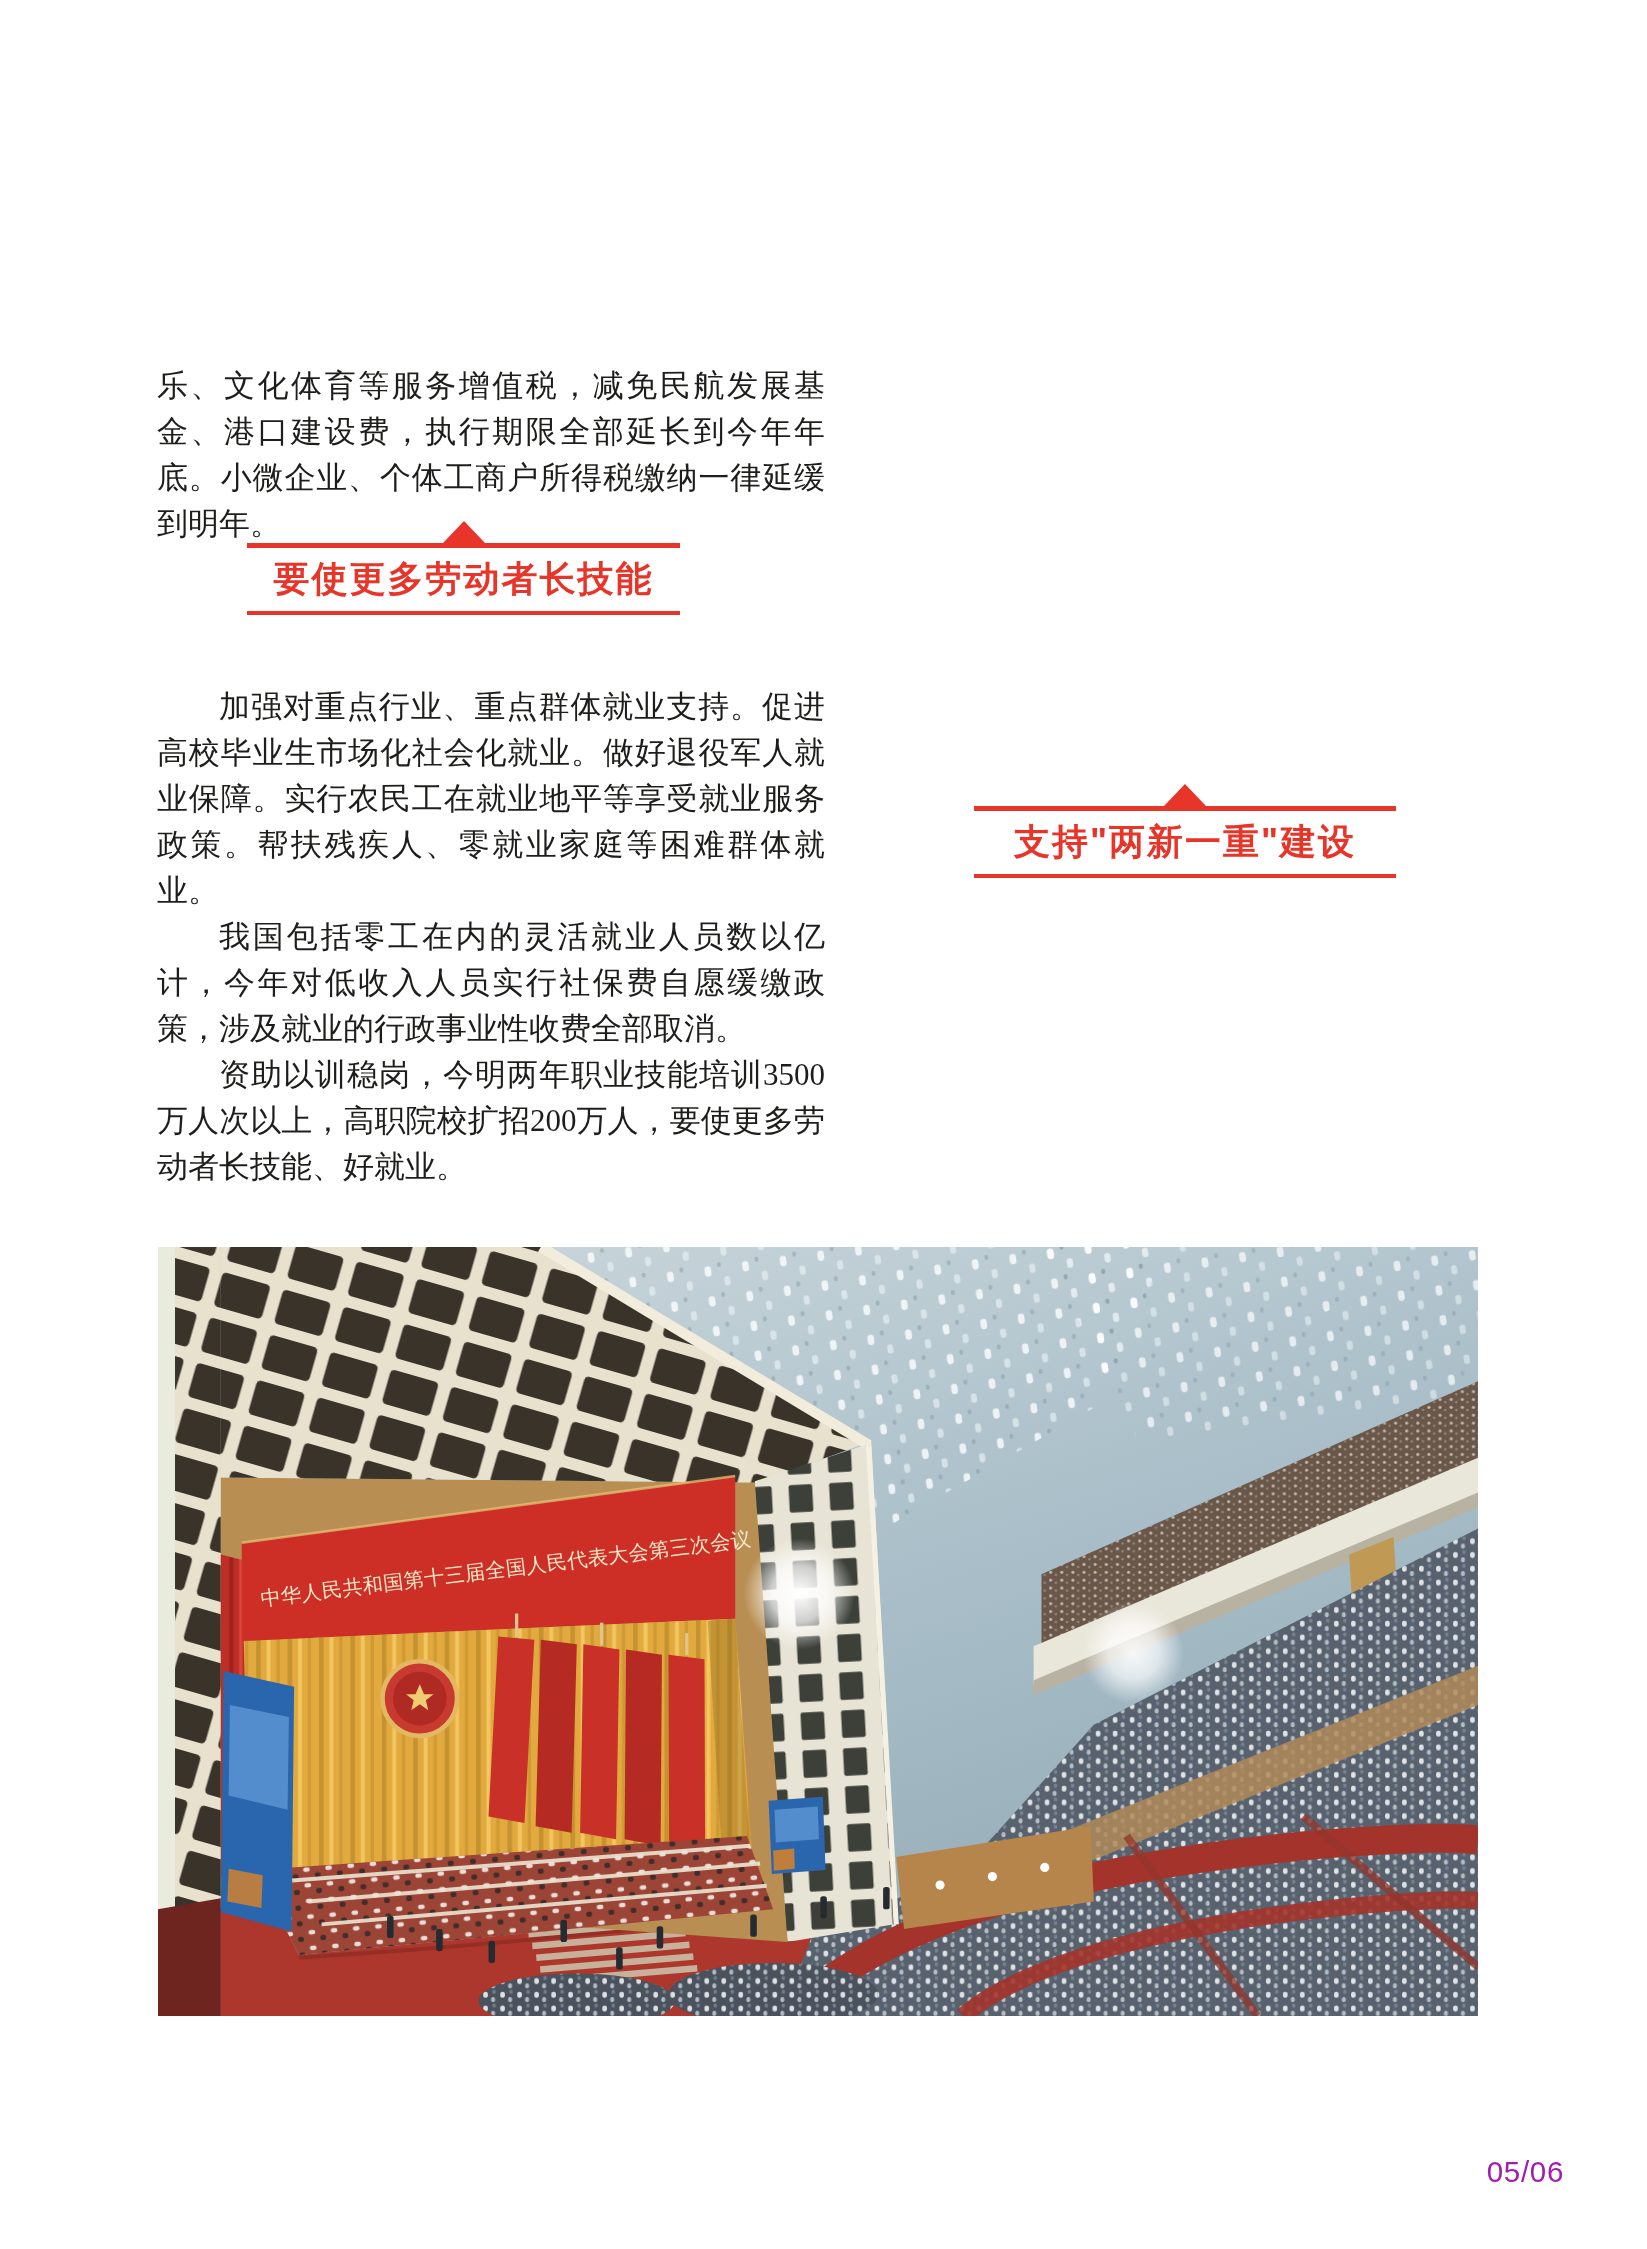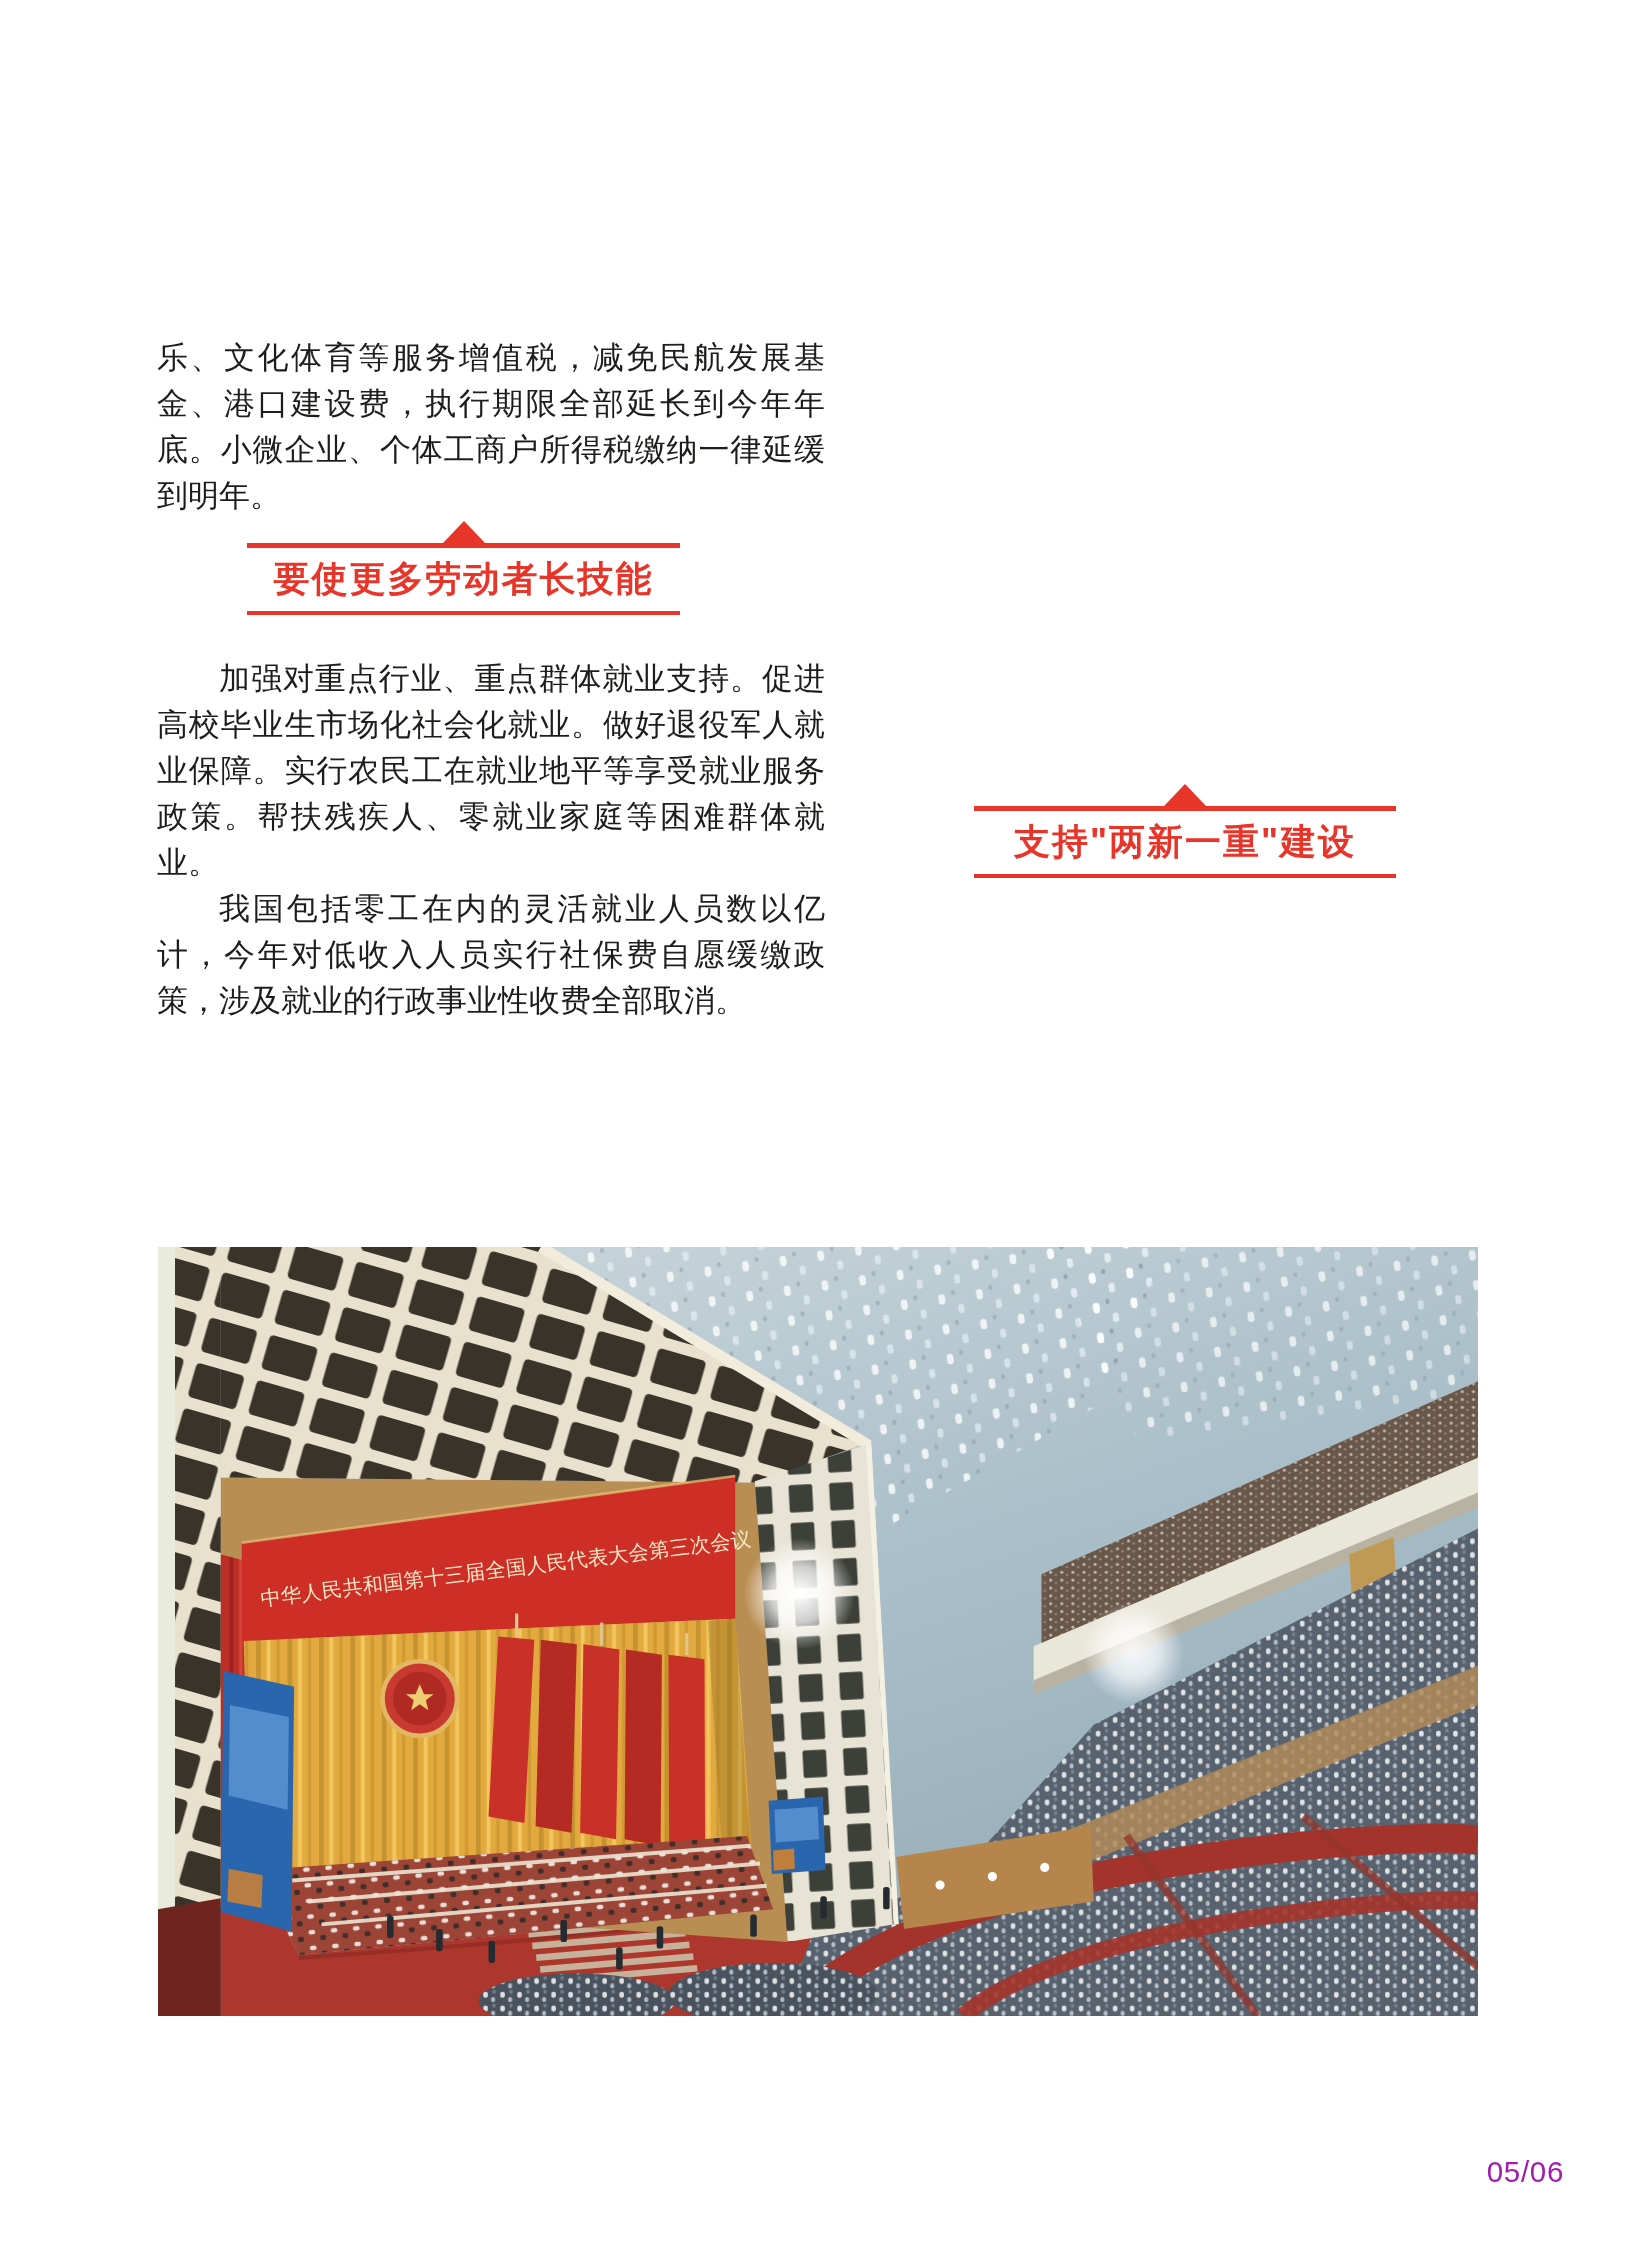--- a/index.html
+++ b/index.html
@@ -1,21 +1,21 @@
 <!DOCTYPE html>
 <html style="font-size:10.5px"><head>
 <meta charset="utf-8">
 <style>
   :root{ --red:#e8352a; --ink:#1d1d1b; }
   html,body{ margin:0; padding:0; background:#ffffff; }
   .page{ position:relative; width:1647px; height:2250px; background:#ffffff; overflow:hidden;
          font-family:"Liberation Serif","DejaVu Serif",serif; color:var(--ink); }
   .body-text{ margin:0; font-size:31px; line-height:46px; text-align:justify; }
   .indent{ text-indent:2em; }
-  .block{ position:absolute; }
+  .block{ position:absolute;margin-top:28px; }
   
   .sec-header{ position:absolute; }
   .rule{ height:4.6px; background:var(--red); }
   .rule-top{ position:relative; }
   .tri{ position:absolute; bottom:4.6px; left:50%; transform:translateX(-50%);
         width:0; height:0; border-left:21.6px solid transparent; border-right:21.6px solid transparent;
         border-bottom:22px solid var(--red); }
   .sec-title{ height:63px; display:flex; align-items:center; justify-content:center;
               font-family:"Liberation Sans","DejaVu Sans",sans-serif; font-weight:700;
               font-size:36px; letter-spacing:2px; color:var(--red); white-space:nowrap; }
@@ -38,20 +38,21 @@
     <div class="rule rule-top">
       <span class="tri"></span>
     </div>
     <div class="sec-title">要使更多劳动者长技能</div>
     <div class="rule"></div>
   </div>
 
   <div class="block" style="left:157px; top:656px; width:668px;">
     <p class="body-text indent">加强对重点行业、重点群体就业支持。促进高校毕业生市场化社会化就业。做好退役军人就业保障。实行农民工在就业地平等享受就业服务政策。帮扶残疾人、零就业家庭等困难群体就业。</p>
     <p class="body-text indent">我国包括零工在内的灵活就业人员数以亿计，今年对低收入人员实行社保费自愿缓缴政策，涉及就业的行政事业性收费全部取消。</p>
+    <p class="body-text indent">资助以训稳岗，今明两年职业技能培训3500万人次以上，高职院校扩招200万人，要使更多劳动者长技能、好就业。</p>
   </div>
 
 
 
   <div class="sec-header" style="left:974px; top:806px; width:422px;">
     <div class="rule rule-top">
       <span class="tri"></span>
     </div>
     <div class="sec-title">支持"两新一重"建设</div>
     <div class="rule"></div>

